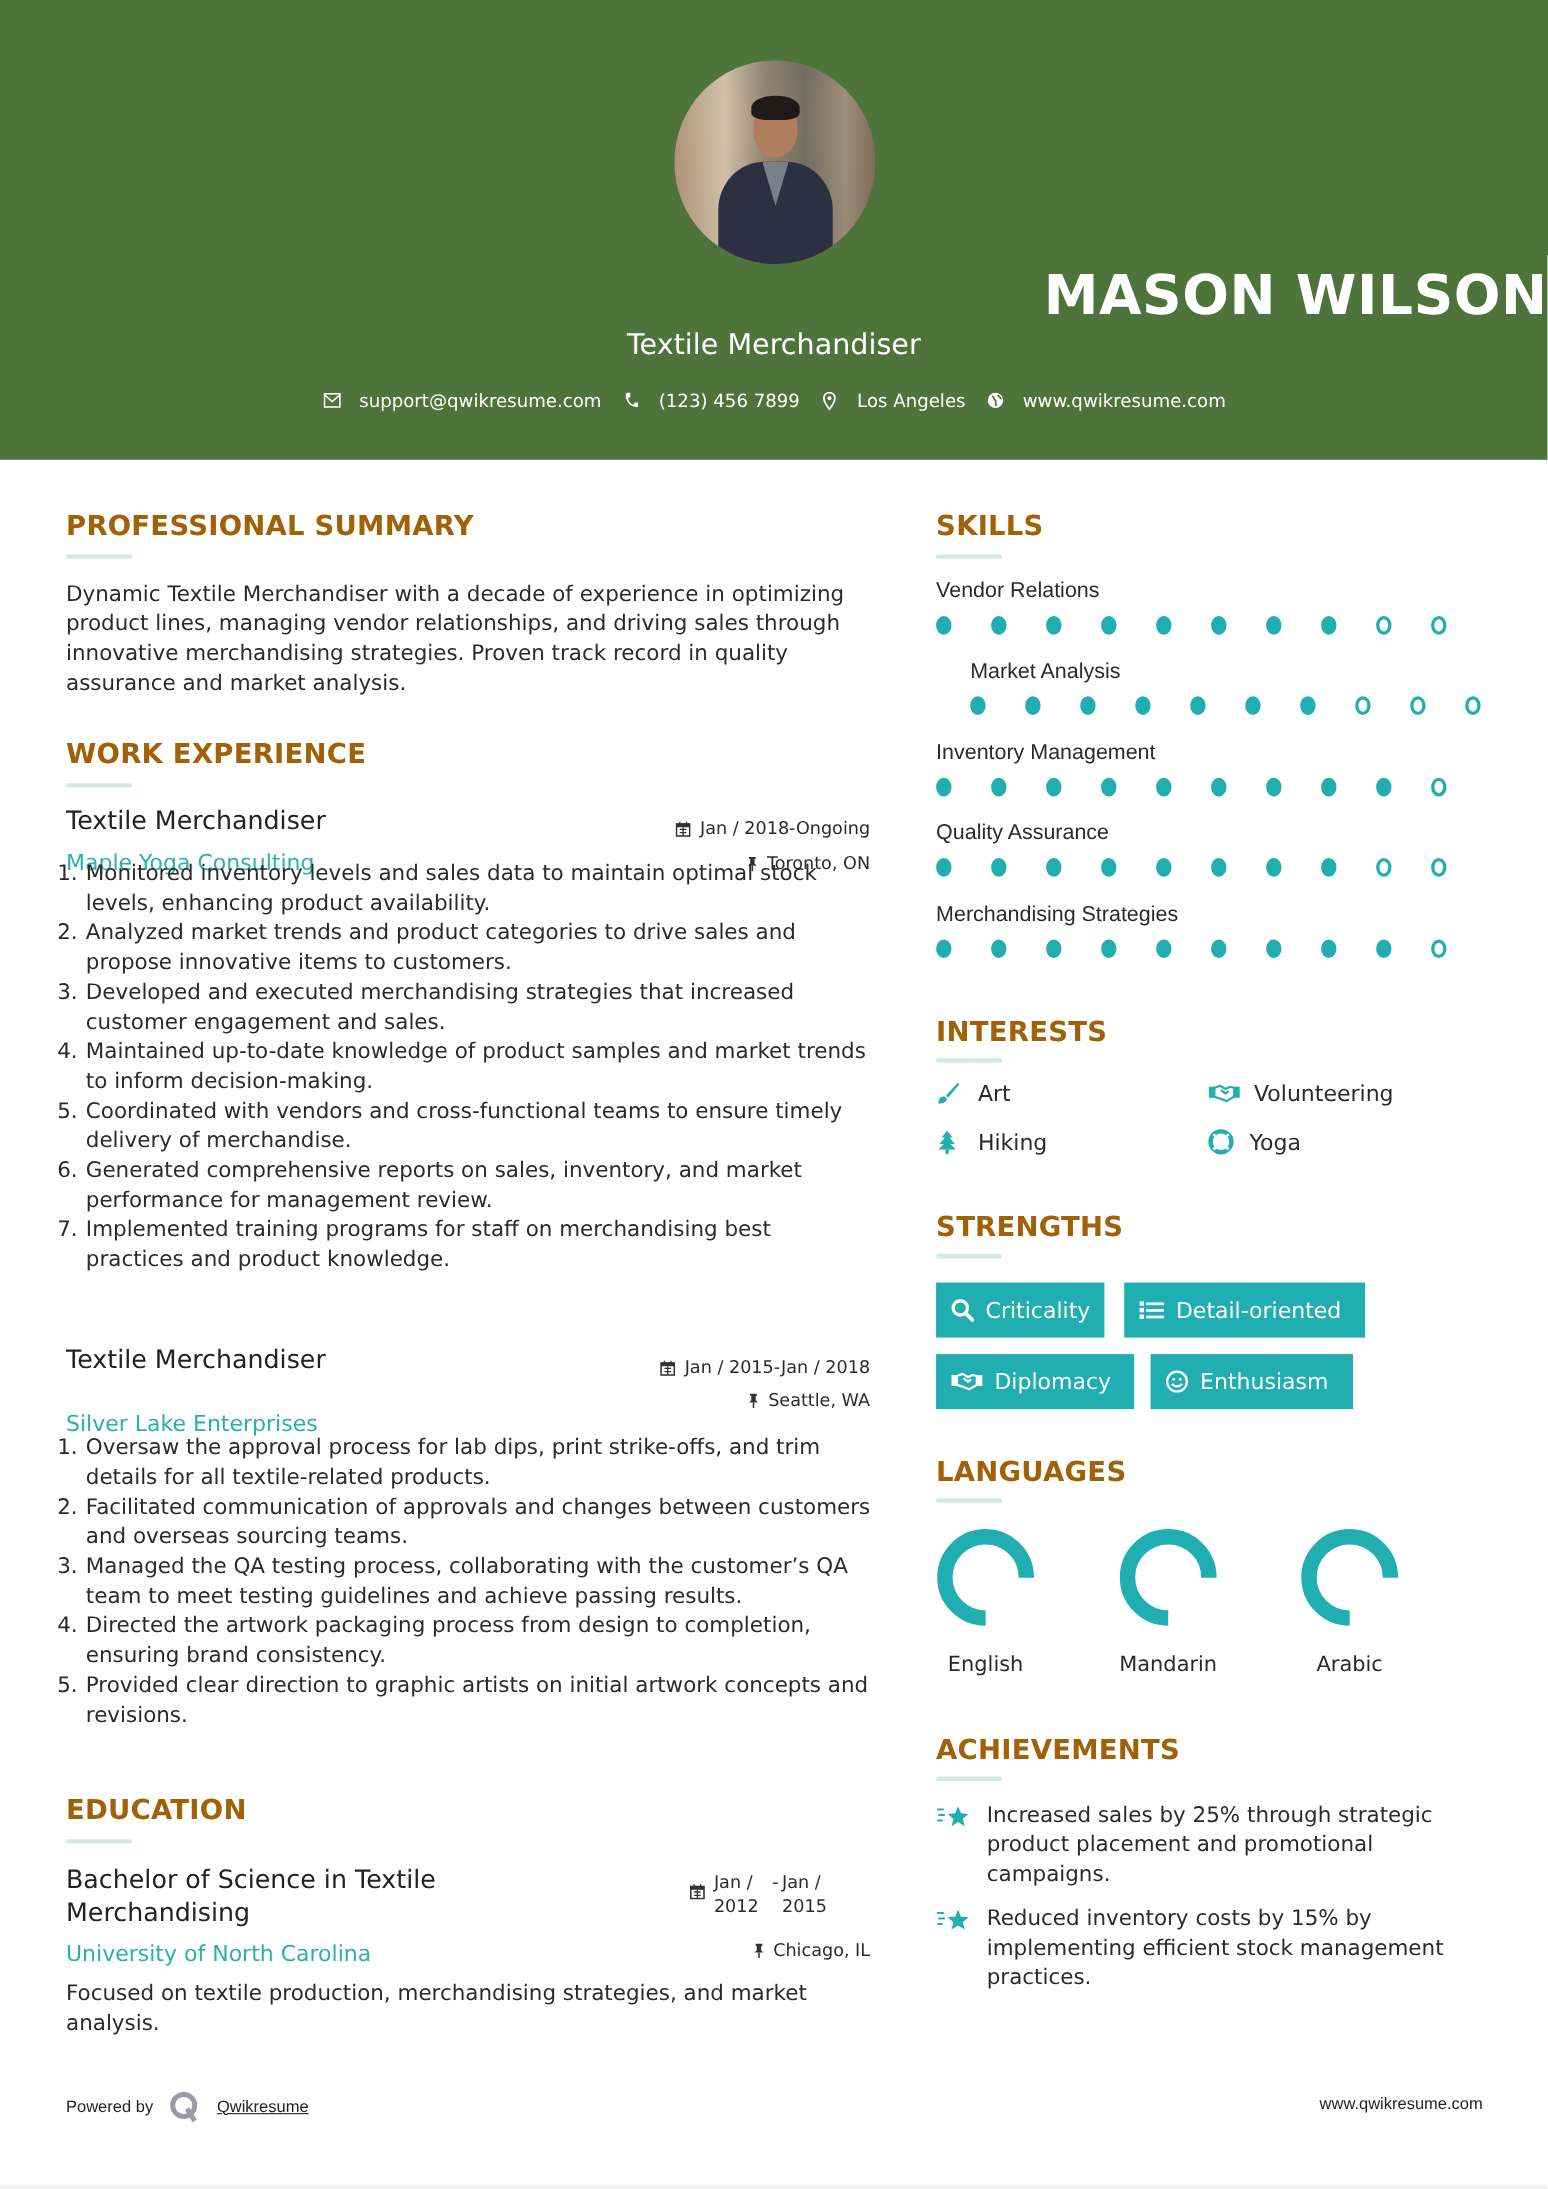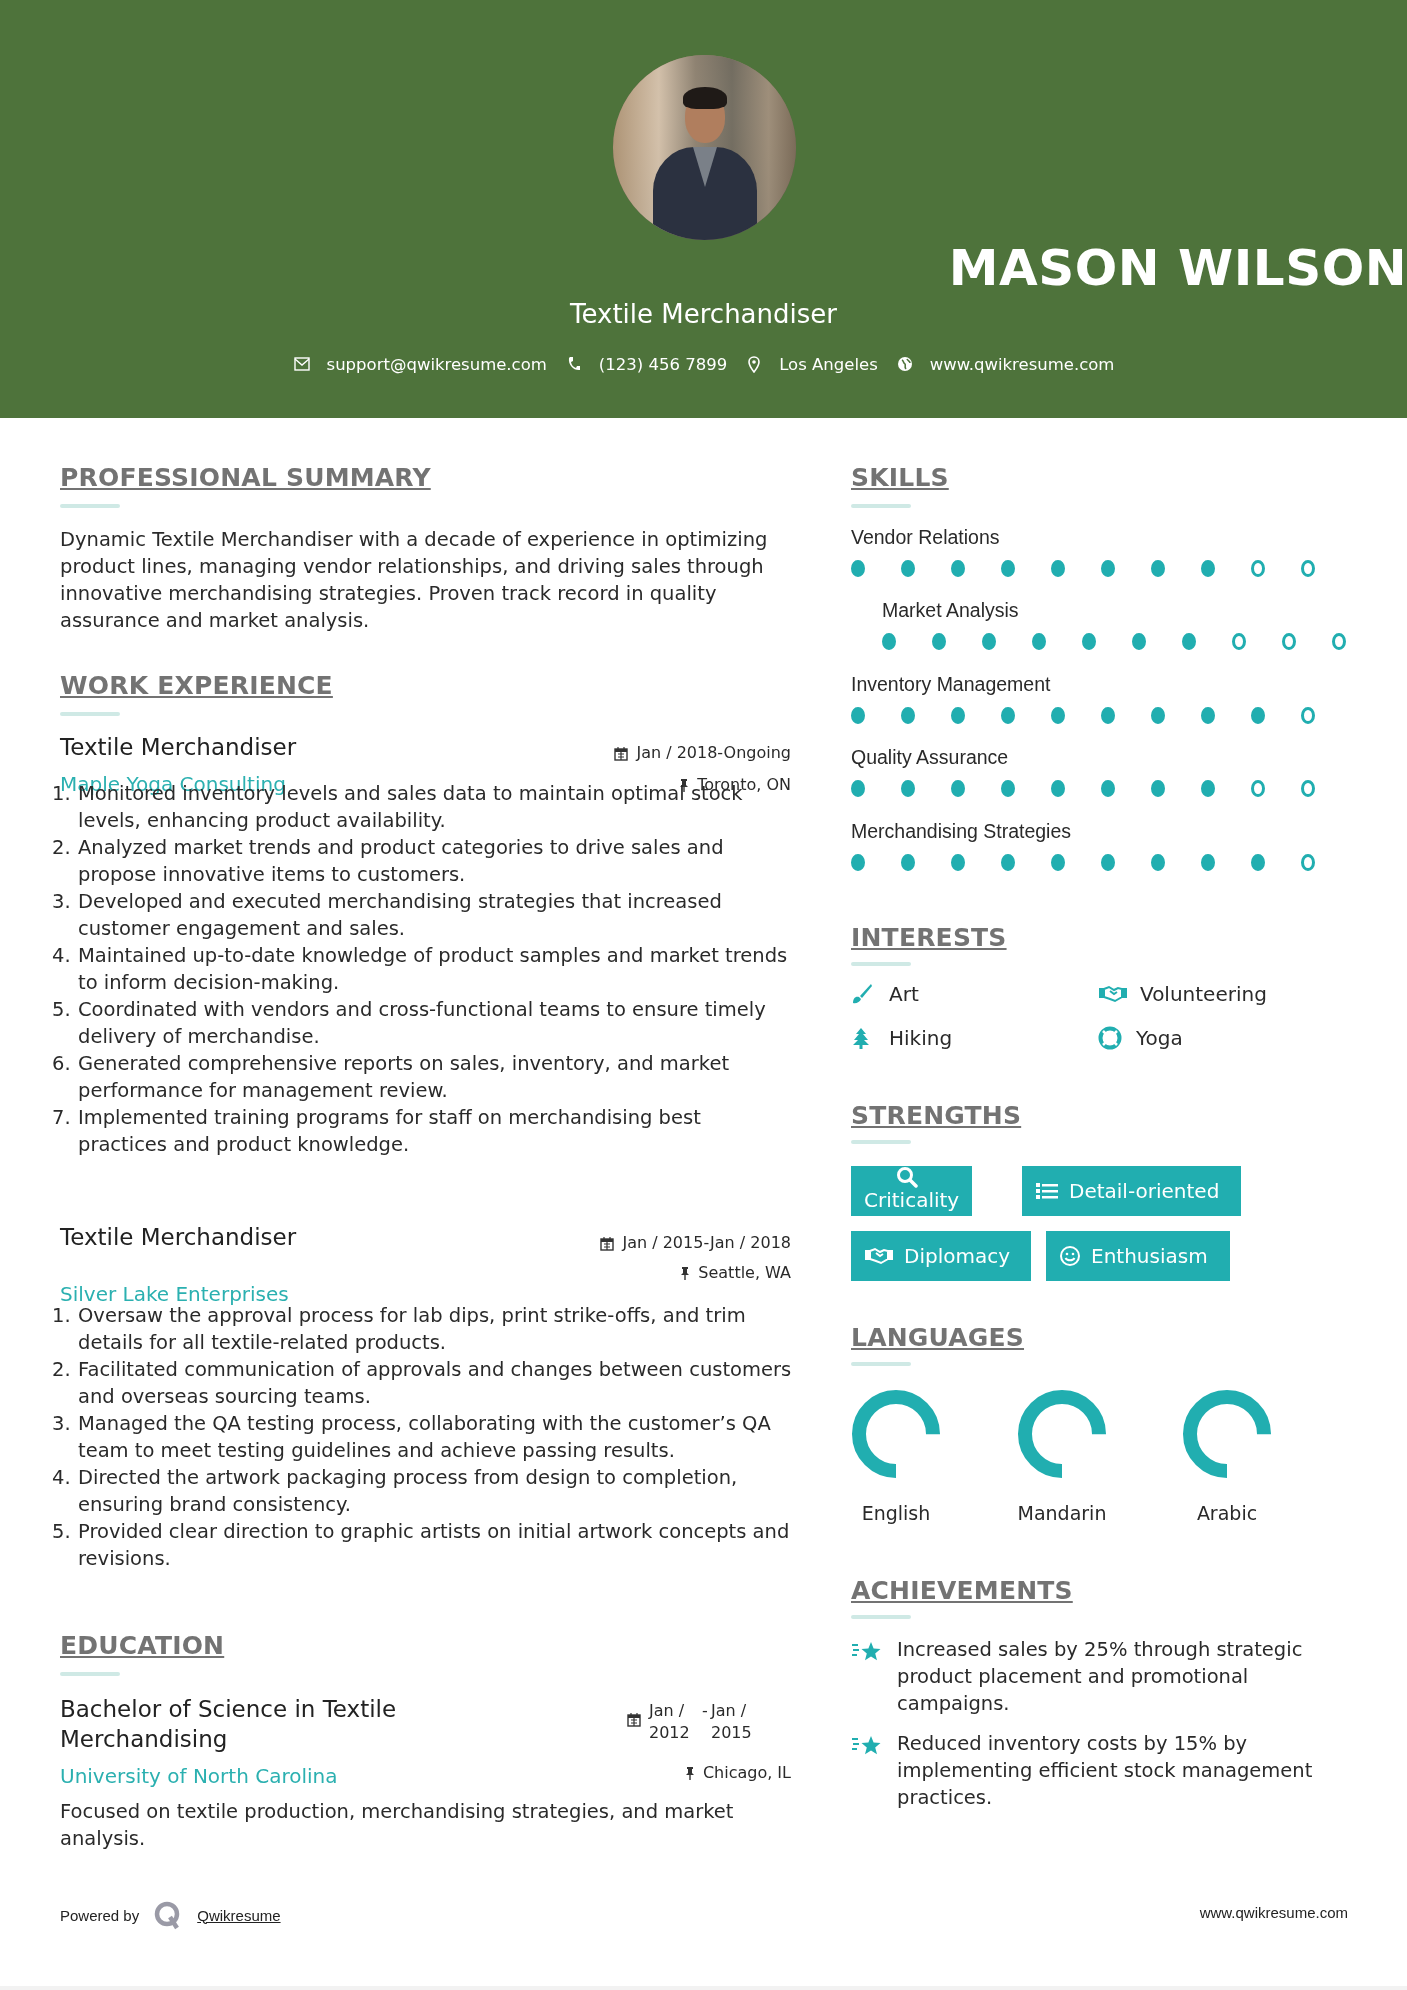--- a/index.html
+++ b/index.html
@@ -23,21 +23,21 @@
            font-family: "DejaVu Sans", sans-serif; font-size: 26px; line-height: 36px; }
   .contacts { position: absolute; left: 0; width: 1407px; top: 350px; height: 28px; display: flex; justify-content: center; align-items: center;
               color: #ffffff; font-family: "DejaVu Sans", sans-serif; font-size: 16.5px; }
   .contact { display: flex; align-items: center; }
   .contact .ic { display: inline-flex; width: 18px; height: 18px; align-items: center; justify-content: center; margin-right: 16px; }
   .contact + .contact { margin-left: 18px; }
 
   
   .col-left { position: absolute; left: 60px; top: 0; width: 731px; }
   .col-right { position: absolute; left: 851px; top: 0; width: 500px; }
-  .sec-h { position: absolute; font-family: "DejaVu Sans", sans-serif; font-size: 25px; font-weight: 600; color: #737373; letter-spacing: 0.2px; line-height: 32px; text-decoration: underline; }
+  .sec-h { position: absolute; font-family: "DejaVu Sans", sans-serif; font-size: 25px; font-weight: 600; color: #a16207; letter-spacing: 0.2px; line-height: 32px; }
   .sec-line { position: absolute; width: 60px; height: 4px; background: #cfe9e5; border-radius: 2px; }
   .txt { font-family: "DejaVu Sans", sans-serif; font-size: 19.5px; line-height: 27px; color: #2a2a2a; }
 
   .job-title { position: absolute; font-family: "DejaVu Sans", sans-serif; font-size: 23px; color: #222; line-height: 30px; }
   .company { position: absolute; font-family: "DejaVu Sans", sans-serif; font-size: 20px; color: #2bb0b0; line-height: 28px; }
   .meta { position: absolute; right: 0; font-family: "DejaVu Sans", sans-serif; font-size: 16px; color: #2a2a2a; line-height: 22px; display: flex; align-items: center; justify-content: flex-end; }
   .meta .mic { display: inline-flex; margin-right: 8px; }
 
   ol.bul { position: absolute; left: 0; width: 735px; list-style: none; counter-reset: n; }
   ol.bul li { position: relative; padding-left: 18px; font-family: "DejaVu Sans", sans-serif; font-size: 19.5px; line-height: 27px; color: #2a2a2a; counter-increment: n; }
@@ -349,21 +349,21 @@
           <circle cx="12" cy="12" r="9.5" fill="none" stroke="#21aeb0" stroke-width="4"></circle>
           <circle cx="12" cy="12" r="4" fill="#fff"></circle>
           <path d="M5 5 L9 9 M19 5 L15 9 M5 19 L9 15 M19 19 L15 15" stroke="#fff" stroke-width="2.5"></path>
         </svg>
     </span>
     <span>Yoga</span>
   </div>
 
   <div class="sec-h" style="top:1100px;">STRENGTHS</div>
   <div class="sec-line" style="top:1140px;"></div>
-  <div class="badge" style="left:0; top:1166px;flex-direction:column;">
+  <div class="badge" style="left:0; top:1166px;">
     <span class="bic">
       <svg width="22" height="22" viewBox="0 0 22 22">
           <circle cx="9" cy="9" r="6.5" fill="none" stroke="#fff" stroke-width="3"></circle>
           <path d="M14 14 L20 20" stroke="#fff" stroke-width="3.5" stroke-linecap="round"></path>
         </svg>
     </span>
     <span>Criticality</span>
   </div>
   <div class="badge" style="left:171px; top:1166px; width:219px;">
     <span class="bic">

